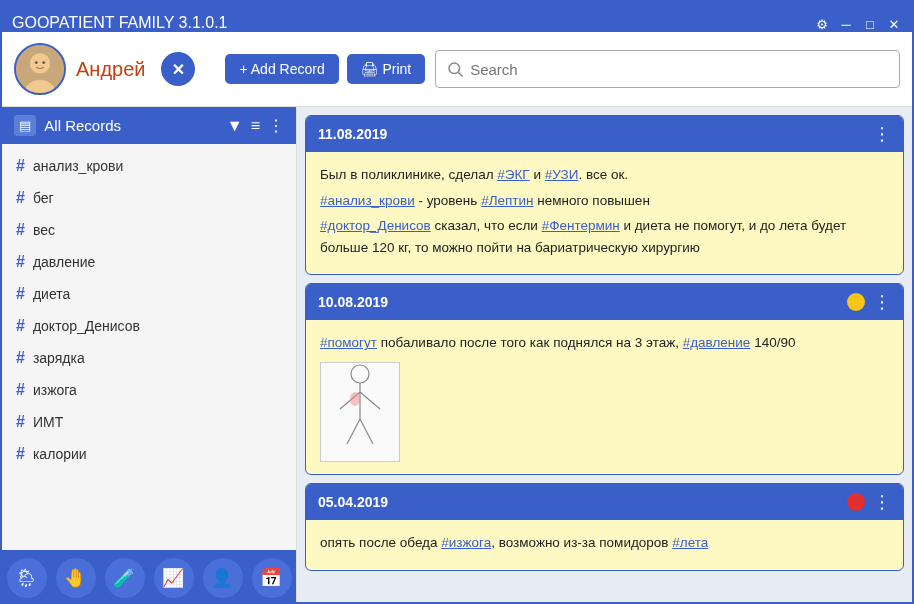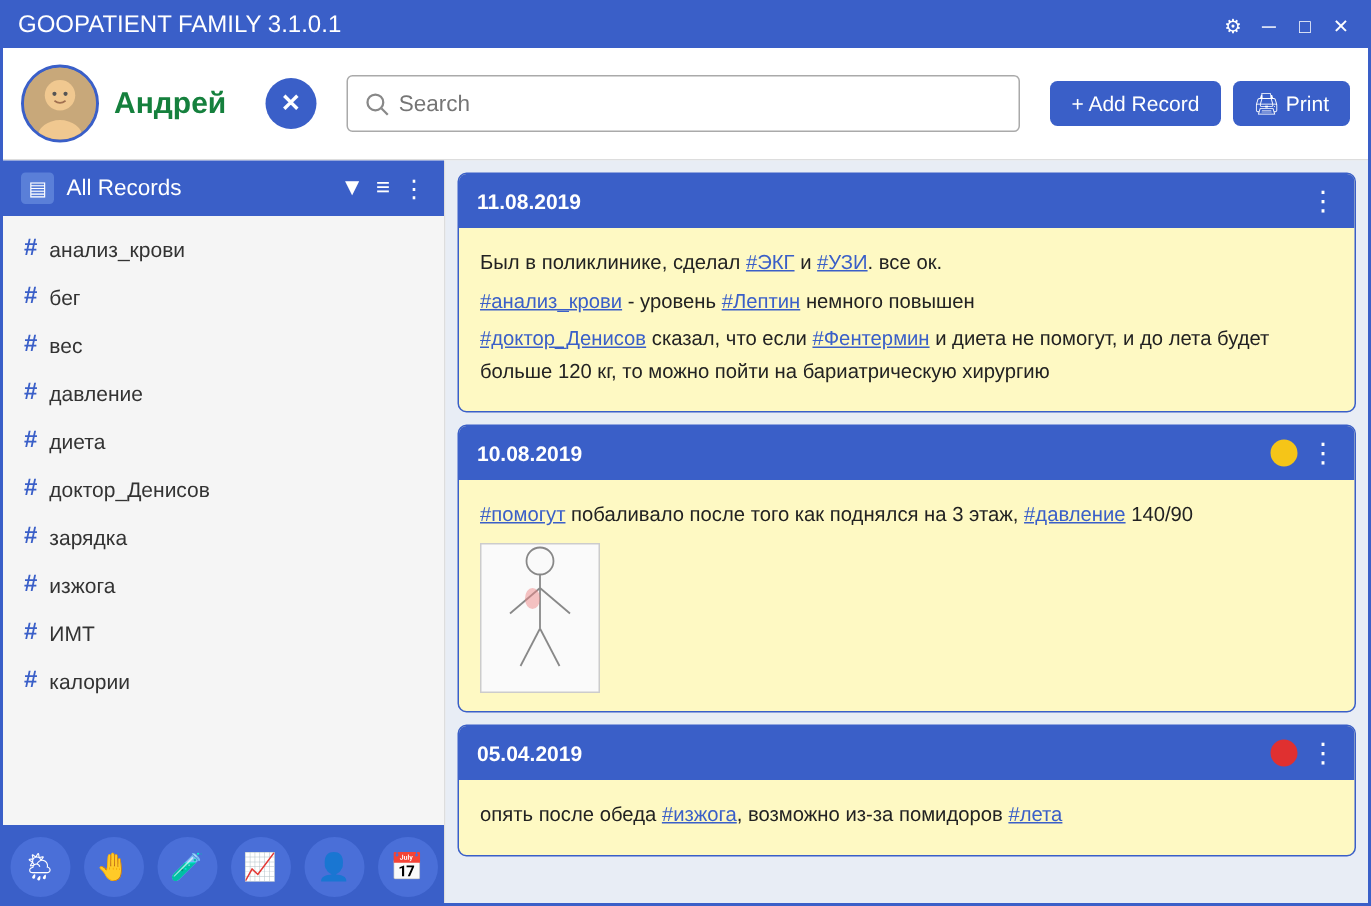--- a/index.html
+++ b/index.html
@@ -10,21 +10,21 @@
       overflow: hidden;
       background: #f0f0f0;
       border: 2px solid #3a5fc8;
     }
     
     #title-bar {
       background: #3a5fc8;
       color: white;
       height: 30px;
       display: flex;
-      align-items: center;
+      align-items: flex-end;
       padding: 0 10px;
       justify-content: space-between;
     }
     #title-bar .win-controls {
       display: flex;
       gap: 8px;
       align-items: center;
     }
     #title-bar .win-controls span {
       cursor: pointer;
@@ -51,23 +51,23 @@
       overflow: hidden;
       flex-shrink: 0;
       border: 2px solid #3a5fc8;
     }
     #avatar svg {
       width: 100%;
       height: 100%;
     }
     #user-name {
       font-size: 20px;
-      font-weight: bold;
-      color: #15803d;
-      margin-right: 16px;
+      font-weight: normal;
+      color: #c2410c;
+      margin-right: 6px;
     }
     #close-user-btn {
       width: 34px;
       height: 34px;
       background: #3a5fc8;
       border-radius: 50%;
       display: flex;
       align-items: center;
       justify-content: center;
       cursor: pointer;
@@ -292,30 +292,30 @@
       <ellipse cx="26" cy="50" rx="16" ry="12" fill="#f0c890"></ellipse>
       <circle cx="22" cy="19" r="1.5" fill="#555"></circle>
       <circle cx="30" cy="19" r="1.5" fill="#555"></circle>
       <path d="M22 24 Q26 27 30 24" stroke="#a07050" stroke-width="1.2" fill="none"></path>
     </svg>
   </div>
   <span id="user-name">Андрей</span>
   <div id="close-user-btn">
     <span>✕</span>
   </div>
+  <div id="header-actions">
+    <button class="header-btn">+ Add Record</button>
+    <button class="header-btn">🖨 Print</button>
+  </div>
   <div id="search-box">
     <svg viewBox="0 0 24 24" fill="none" stroke="#888" stroke-width="2">
       <circle cx="11" cy="11" r="7"></circle>
       <line x1="16.5" y1="16.5" x2="22" y2="22"></line>
     </svg>
     <input type="text" id="search-input" placeholder="Search" style="">
-  </div>
-  <div id="header-actions">
-    <button class="header-btn">+ Add Record</button>
-    <button class="header-btn">🖨 Print</button>
   </div>
 </div>
 
 <div id="main">
 
   <div id="sidebar">
     <div id="sidebar-header">
       <span class="all-records-icon">▤</span>
       <span class="all-records-label">All Records</span>
       <div class="sidebar-actions">

